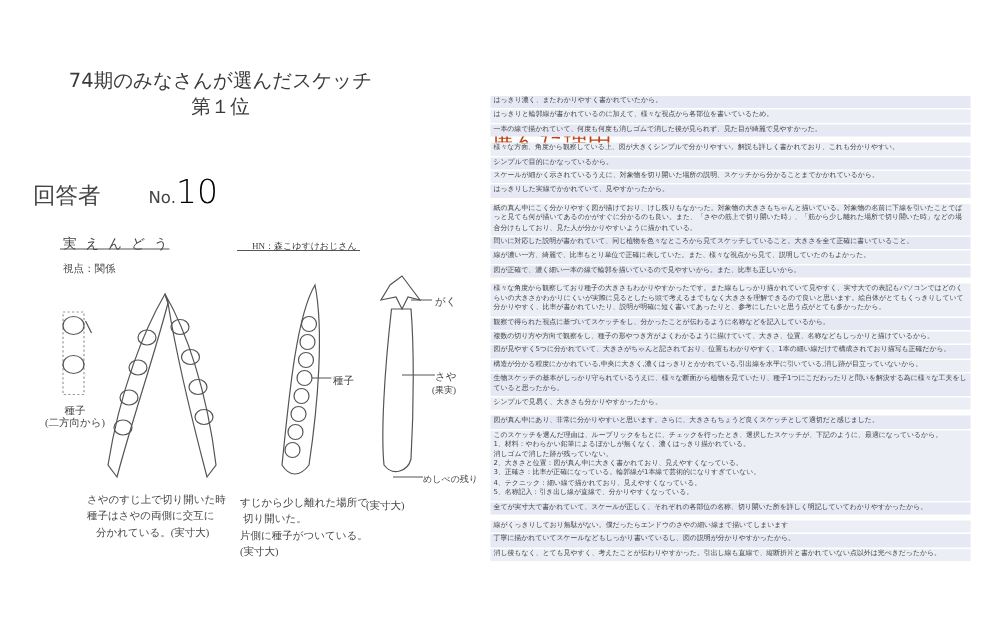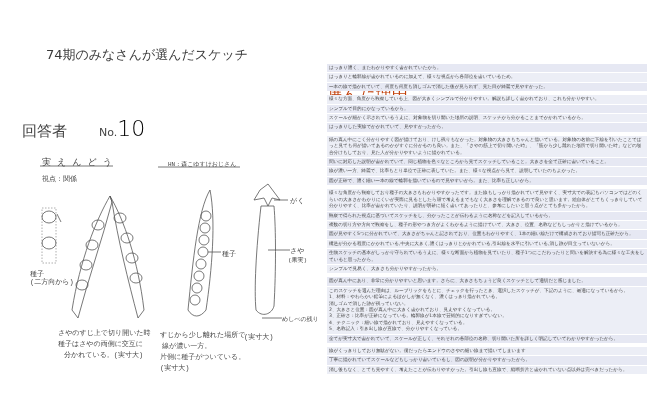--- a/index.html
+++ b/index.html
@@ -6,34 +6,35 @@
   body { width:656px; height:420px; background:#ffffff; position:relative; overflow:hidden;
          font-family: "DejaVu Sans", "Liberation Sans", sans-serif; color:#333; }
   .left { position:absolute; left:0; top:0; width:310px; height:420px; }
   .title { position:absolute; left:12px; top:46px; width:270px; text-align:center;
            font-size:13px; line-height:17px; color:#3a3a3a; }
   .respondent { position:absolute; left:22px; top:116px; color:#444; }
   .respondent .lbl { font-size:15px; }
   .respondent .no { font-size:11px;margin-left:32px; }
   .respondent .num { font-size:22px; color:#000000; font-weight:300; }
   .sketch { position:absolute; left:28px; top:150px; width:275px; height:265px; }
-  .sk-text { position:absolute; font-size:7px; color:#444; white-space:nowrap; font-family:Liberation Mono, monospace; }
+  .sk-text { position:absolute; font-size:7px; color:#444; white-space:nowrap; font-family:Liberation Serif, serif;text-align:center; }
   .reasons-title { position:absolute; left:327px; top:46px; font-size:16px; color:#c2410c;margin-top:37px; }
   .table { position:absolute; left:327px; top:64px; width:320px; }
   .row { font-size:4.6px; line-height:6.4px; padding:1px 2px; color:#444; margin-bottom:1px; }
   .row.a { background:#e6e8f3; }
   .row.b { background:#eceef6; }
   .row.gap { margin-top:4px; }
 </style>
 </head>
 <body>
 
 <div class="left">
   <div class="title">
     <div>74期のみなさんが選んだスケッチ</div>
+    <div>第１位</div>
   </div>
   <div class="respondent">
     <span class="lbl">回答者</span><span class="no">No.</span><span class="num">10</span>
   </div>
 
   <div class="sketch">
     <svg width="275" height="265" viewBox="0 0 275 265" style="position:absolute;left:0;top:0">
       <g stroke="#555" fill="none" stroke-width="0.8">
 
         <line x1="12" y1="16" x2="85" y2="16"></line>
@@ -80,21 +81,21 @@
 (二方向から)</div>
     <div class="sk-text" style="left:194px;top:99px">種子</div>
     <div class="sk-text" style="left:262px;top:46px">がく</div>
     <div class="sk-text" style="left:262px;top:96px">さや</div>
     <div class="sk-text" style="left:260px;top:106px;font-size:6px">(果実)</div>
     <div class="sk-text" style="left:254px;top:165px;font-size:6px">めしべの残り</div>
     <div class="sk-text" style="left:30px;top:178px">さやのすじ上で切り開いた時</div>
     <div class="sk-text" style="left:30px;top:189px">種子はさやの両側に交互に</div>
     <div class="sk-text" style="left:36px;top:200px">分かれている。(実寸大)</div>
     <div class="sk-text" style="left:132px;top:180px">すじから少し離れた場所で</div>
-    <div class="sk-text" style="left:134px;top:191px">線が濃い一方。</div>
+    <div class="sk-text" style="left:134px;top:191px">切り開いた。</div>
     <div class="sk-text" style="left:132px;top:202px">片側に種子がついている。</div>
     <div class="sk-text" style="left:132px;top:213px">(実寸大)</div>
     <div class="sk-text" style="left:216px;top:182px">(実寸大)</div>
   </div>
 </div>
 
 <div class="reasons-title">選んだ理由</div>
 <div class="table" id="reasons-table">
     <div class="row a" style="white-space: pre-wrap;">はっきり濃く、またわかりやすく書かれていたから。</div>
     <div class="row b" style="white-space: pre-wrap;">はっきりと輪郭線が書かれているのに加えて、様々な視点から各部位を書いているため。</div>

